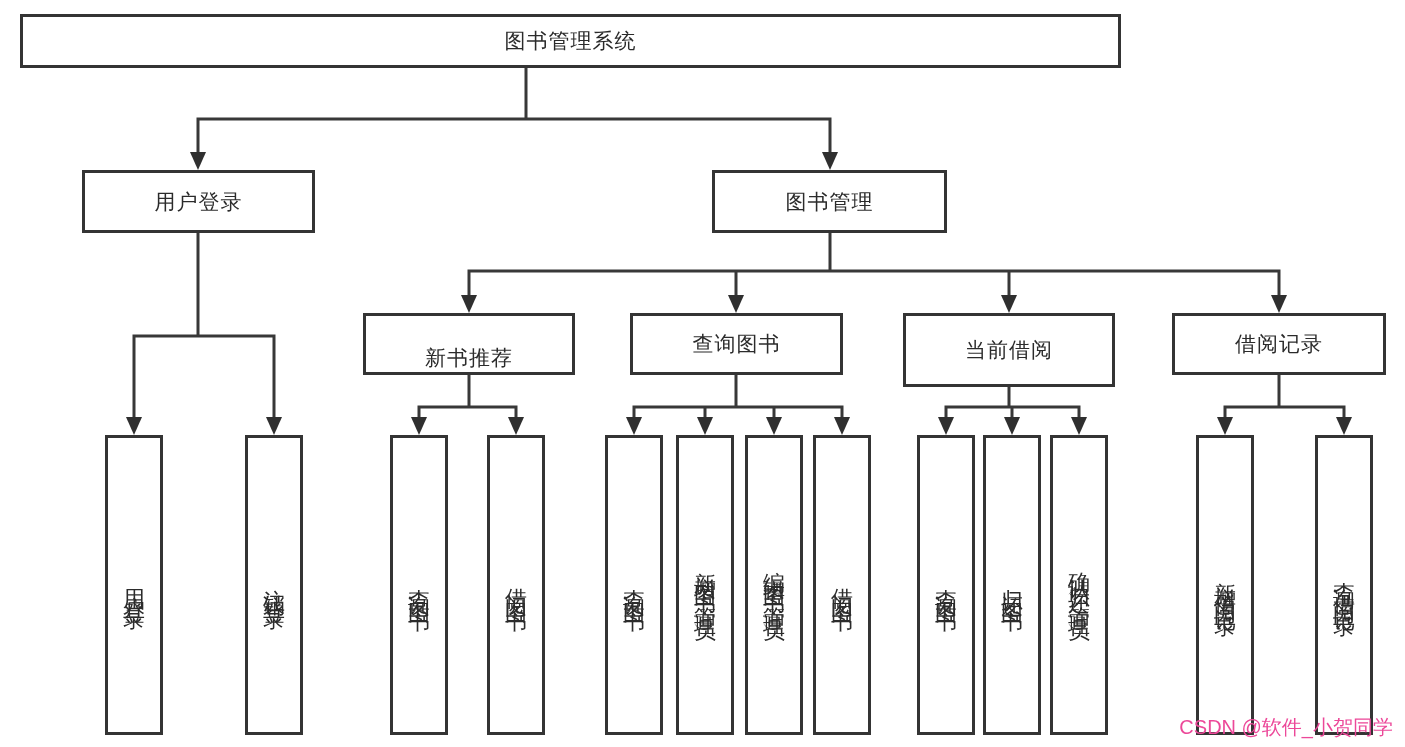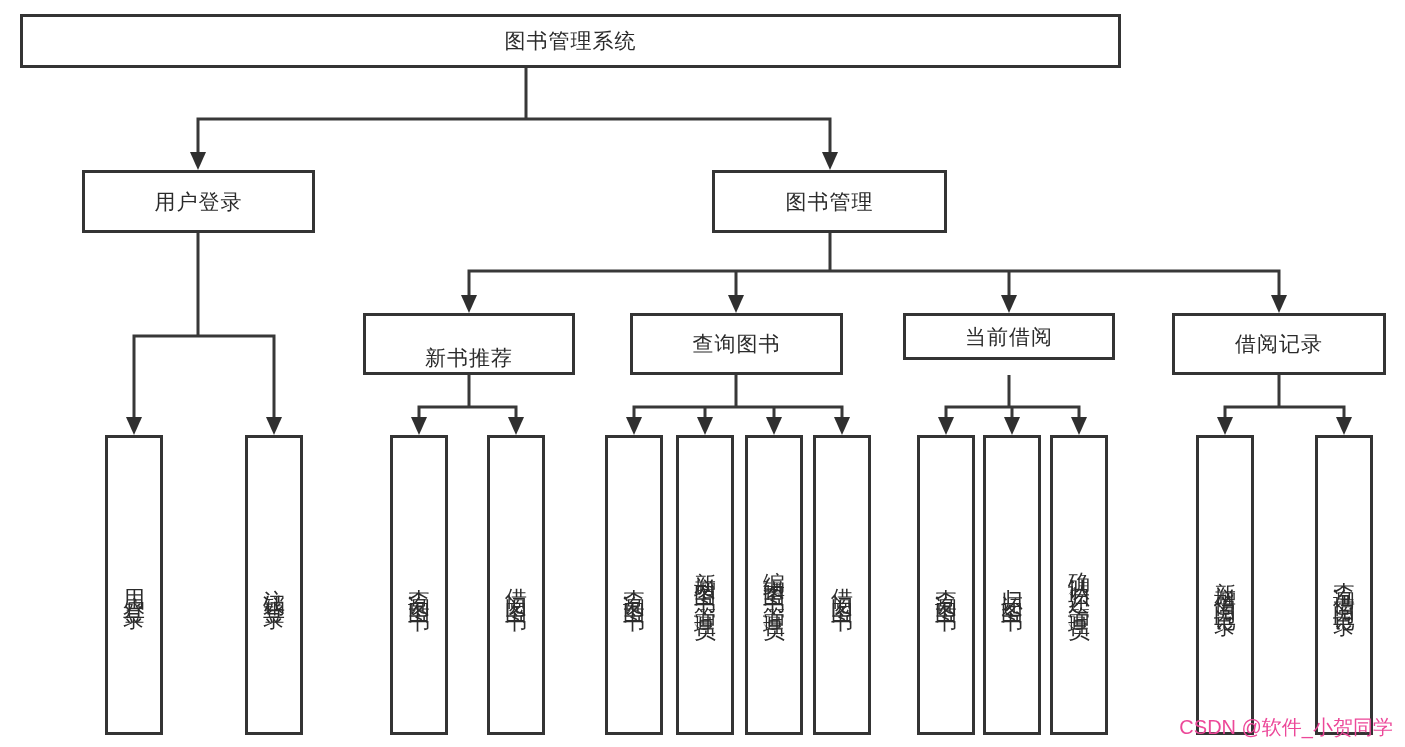--- a/index.html
+++ b/index.html
@@ -45,21 +45,21 @@
     text-orientation: mixed;
     letter-spacing: 7px;
     line-height: 1;
   }
   
   .root        { left: 20px;   top: 14px;  width: 1101px; height: 54px; }
   .b-user      { left: 82px;   top: 170px; width: 233px;  height: 63px; }
   .b-book      { left: 712px;  top: 170px; width: 235px;  height: 63px; }
   .g-newbook   { left: 363px;  top: 313px; width: 212px;  height: 62px; align-items: flex-end; }
   .g-borrow    { left: 630px;  top: 313px; width: 213px;  height: 62px; }
-  .g-current   { left: 903px;  top: 313px; width: 212px;  height: 47px; }
+  .g-current   { left: 903px;  top: 313px; width: 212px;  height: 74px; }
   .g-records   { left: 1172px; top: 313px; width: 214px;  height: 62px; text-align: right; }
   .leaf        { top: 435px; width: 58px; height: 300px; }
   .l1  { left: 105px;  }
   .l2  { left: 245px;  }
   .l3  { left: 390px;  }
   .l4  { left: 487px;  }
   .l5  { left: 605px;  }
   .l6  { left: 676px;  }
   .l7  { left: 745px;  }
   .l8  { left: 813px;  }

